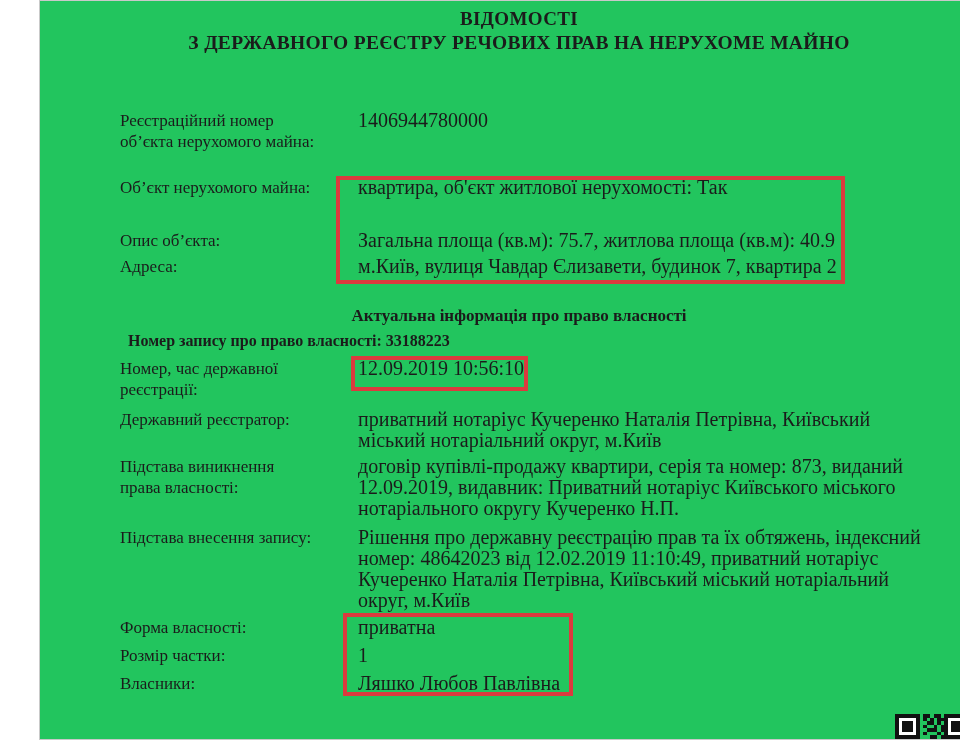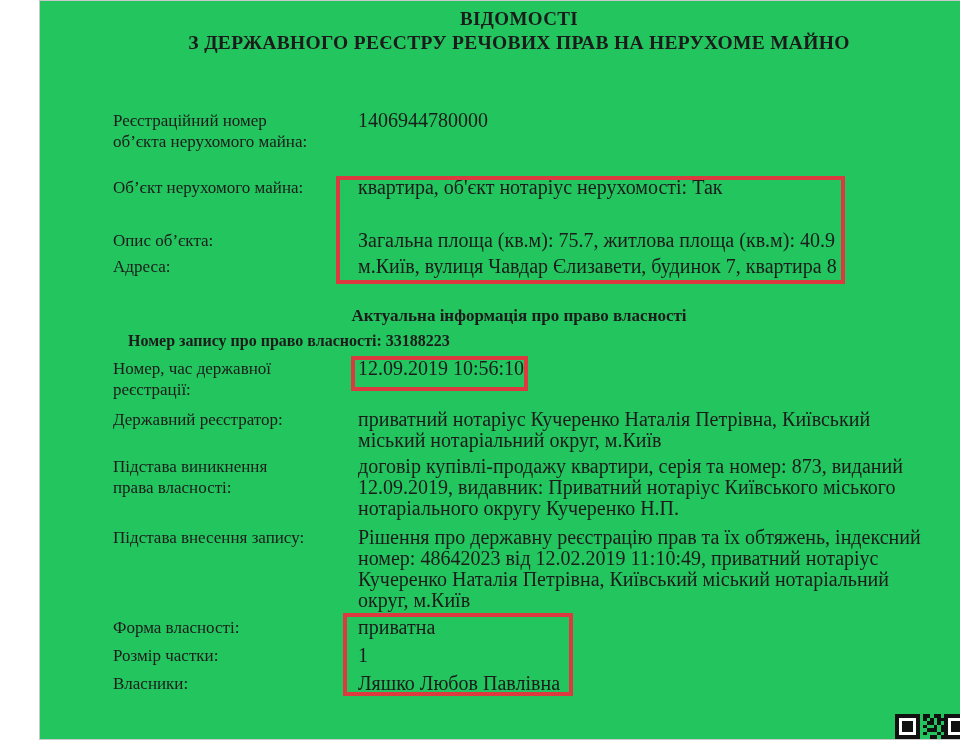--- a/index.html
+++ b/index.html
@@ -41,21 +41,21 @@
   .record-number {
     position: absolute;
     left: 88px;
     font-weight: bold;
     font-size: 16px;
     line-height: 21px;
   }
   .row { position: absolute; left: 0; top: 0; width: 100%; }
   .row .label {
     position: absolute;
-    left: 73px;
+    left: 80px;
     top: 0;
     width: 195px;
     font-size: 17px;
     line-height: 21px;
   }
   .row .value {
     position: absolute;
     left: 318px;
     top: 0;
     width: 565px;
@@ -89,31 +89,31 @@
   </div>
 
 
   <div class="row" style="top:109px;">
     <div class="label">Реєстраційний номер об’єкта нерухомого майна:</div>
     <div class="value">1406944780000</div>
   </div>
 
   <div class="row" style="top:176px;">
     <div class="label">Об’єкт нерухомого майна:</div>
-    <div class="value">квартира, об'єкт нотаріус нерухомості: Так</div>
+    <div class="value">квартира, об'єкт житлової нерухомості: Так</div>
   </div>
 
   <div class="row" style="top:229px;">
     <div class="label">Опис об’єкта:</div>
     <div class="value">Загальна площа (кв.м): 75.7, житлова площа (кв.м): 40.9</div>
   </div>
 
   <div class="row" style="top:255px;">
     <div class="label">Адреса:</div>
-    <div class="value">м.Київ, вулиця Чавдар Єлизавети, будинок 7, квартира 8</div>
+    <div class="value">м.Київ, вулиця Чавдар Єлизавети, будинок 7, квартира 2</div>
   </div>
 
   <div class="section-heading" style="top:304px;">Актуальна інформація про право власності</div>
 
   <div class="record-number" style="top:329px;">Номер запису про право власності: 33188223</div>
 
   <div class="row" style="top:357px;">
     <div class="label">Номер, час державної реєстрації:</div>
     <div class="value">12.09.2019 10:56:10</div>
   </div>

